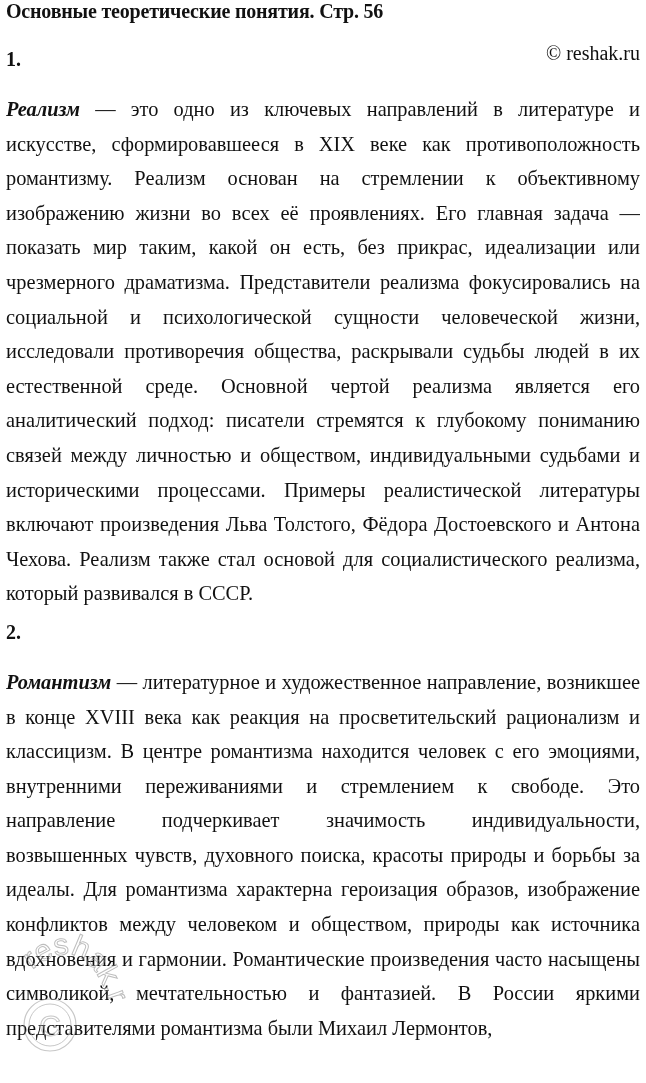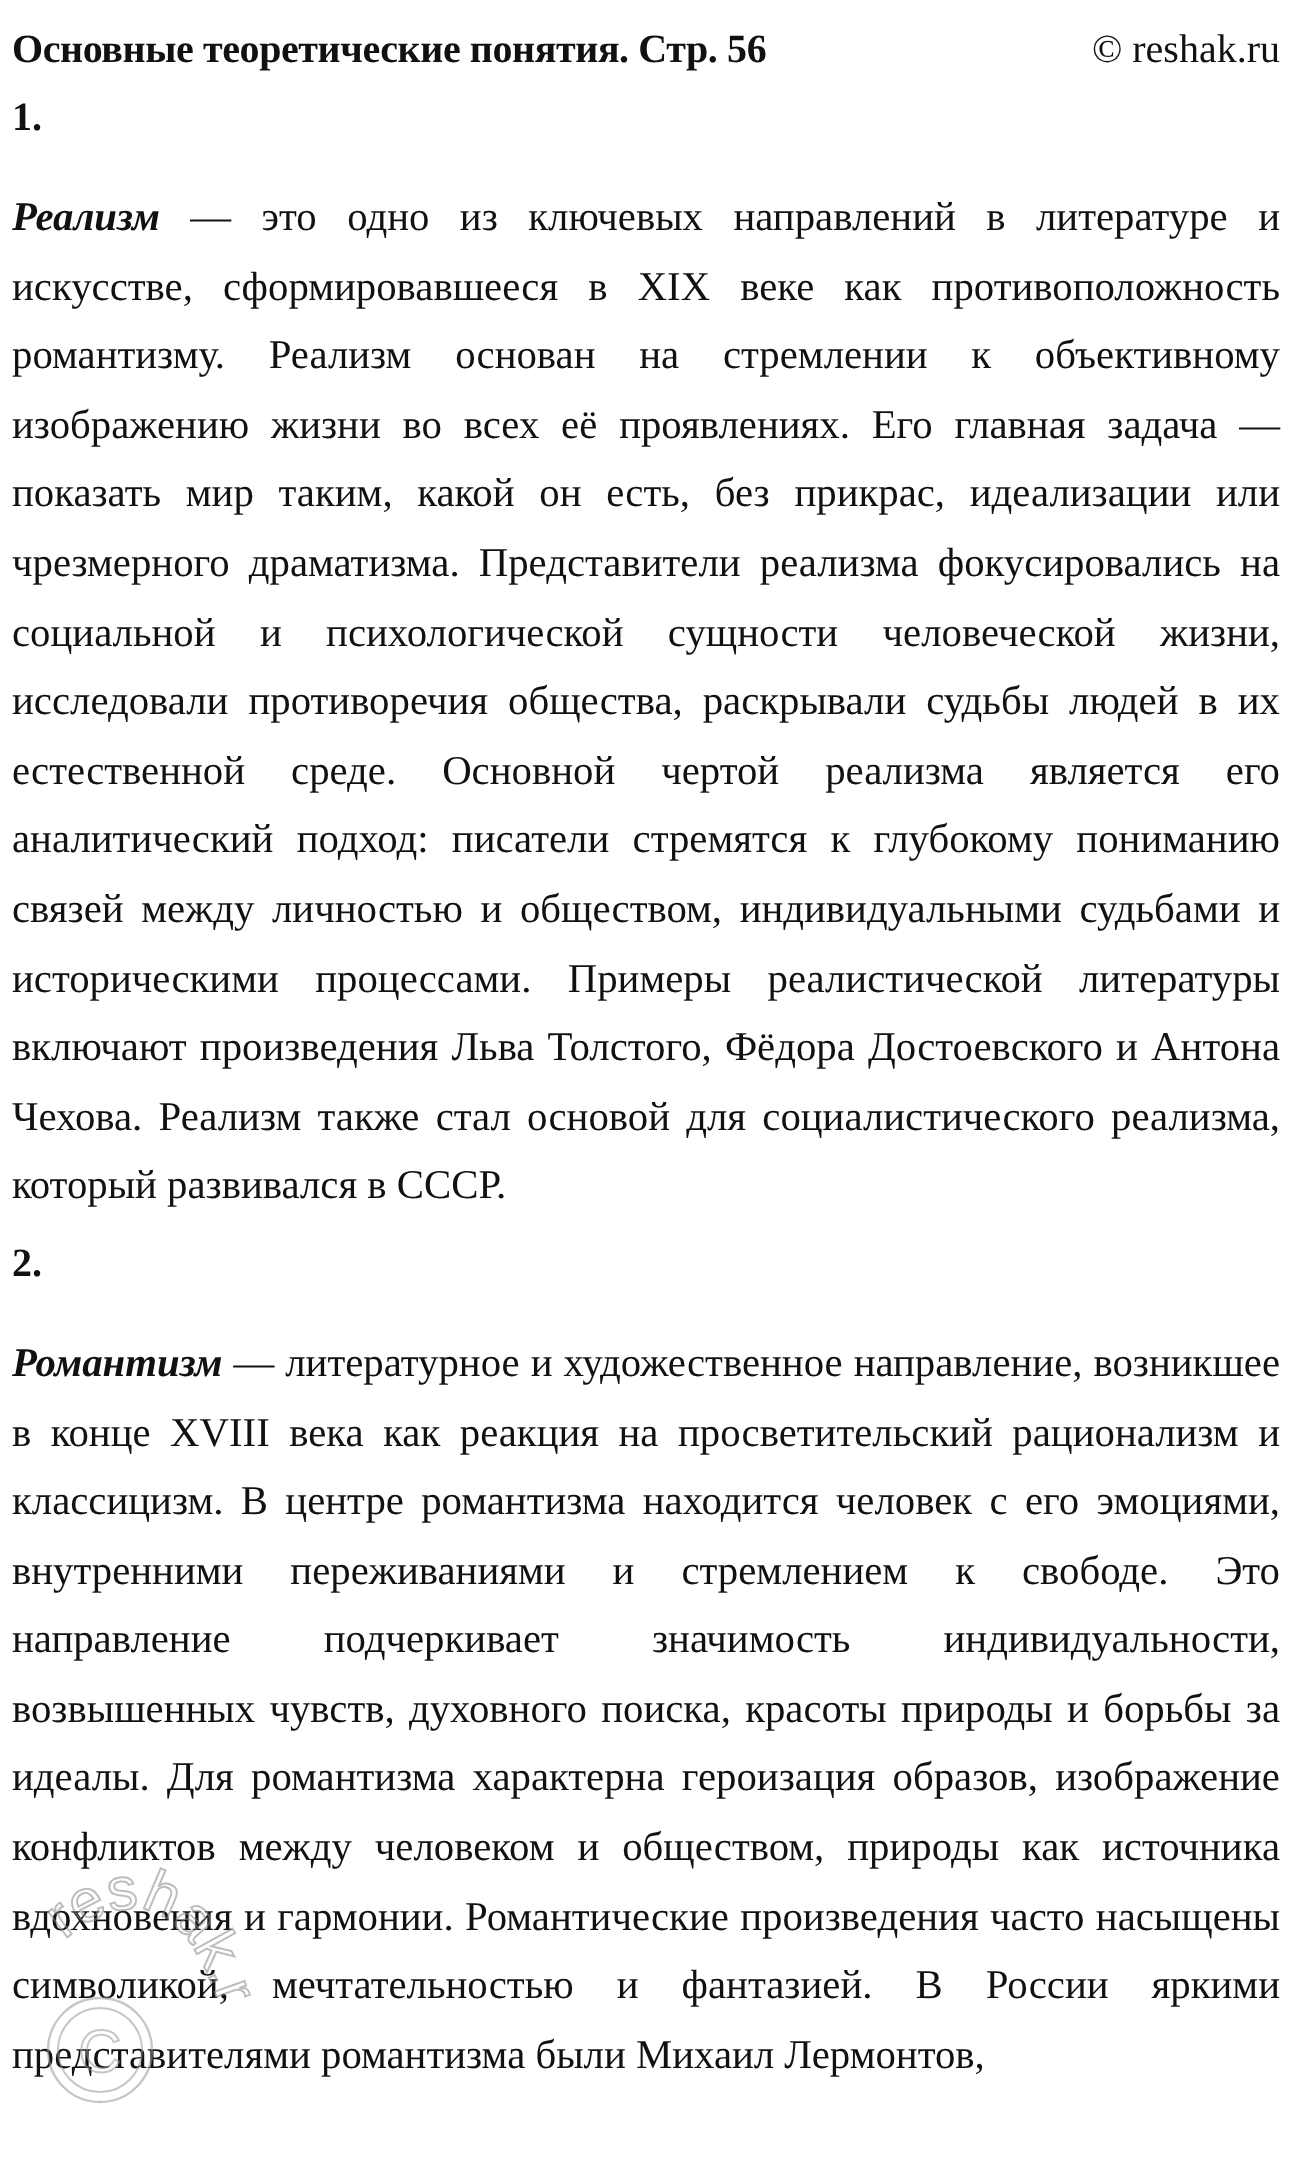--- a/index.html
+++ b/index.html
@@ -17,33 +17,34 @@
   }
   .page {
     position: absolute;
     left: 6px;
     top: 0;
     width: 634px;
   }
   .header {
     display: flex;
     justify-content: space-between;
-    align-items: flex-end;
+    align-items: flex-start;
     height: 36px;
     line-height: 22px;
     padding-top: 0;
     font-size: 20px;
   }
   .header-title {
     font-weight: bold;
     letter-spacing: -0.2px;
   }
   .header-copy {
     font-weight: normal;
     font-size: 20px;
+    margin-top: 42px;
   }
   .section-num {
     font-weight: bold;
     font-size: 20px;
     line-height: 22px;
     margin-top: 12px;
     margin-bottom: 0;
     height: 44px;
   }
   .para {

